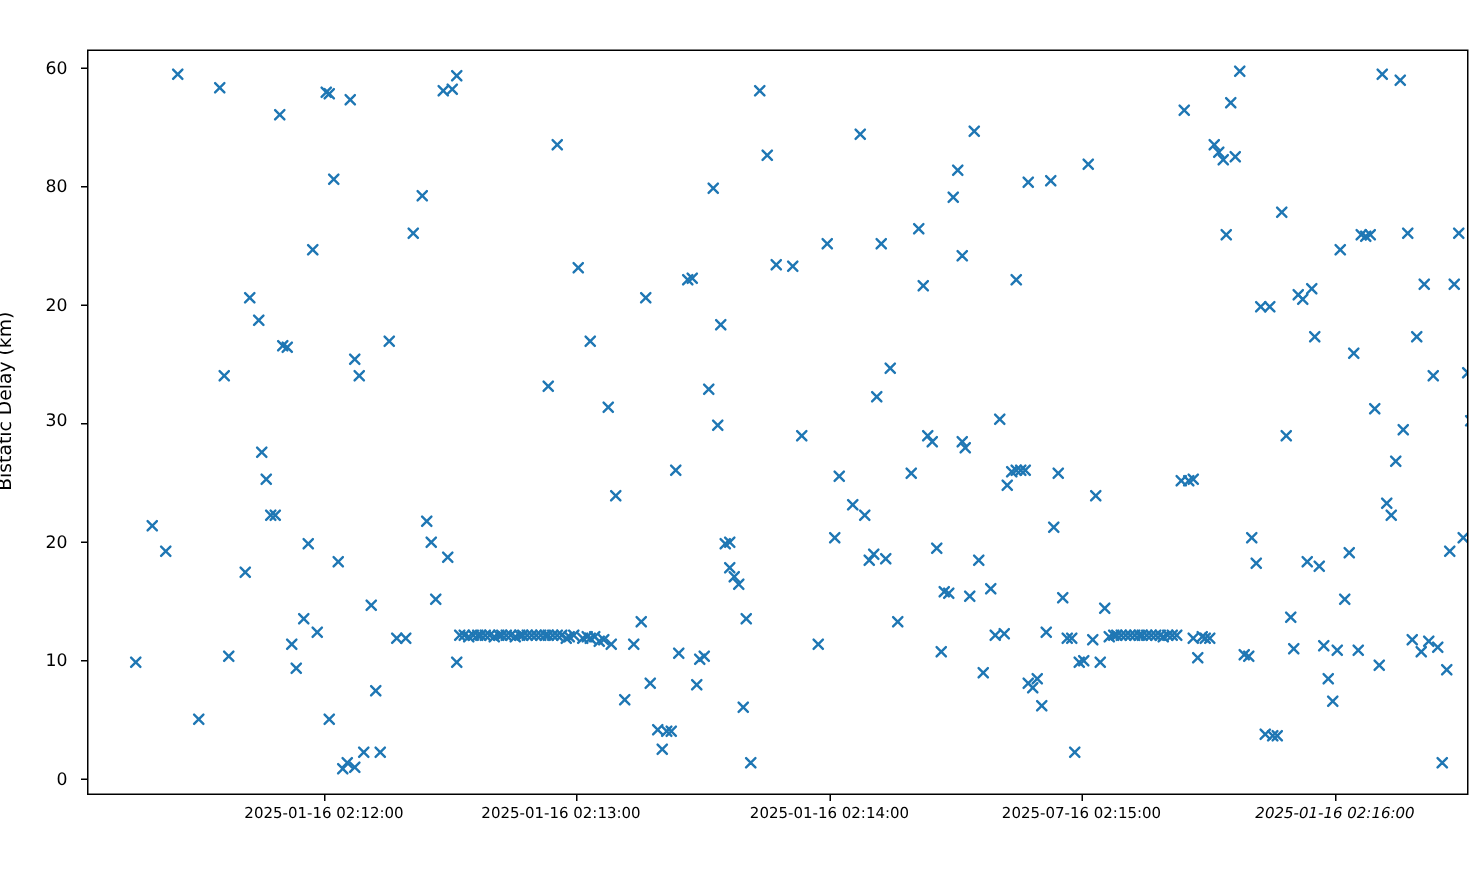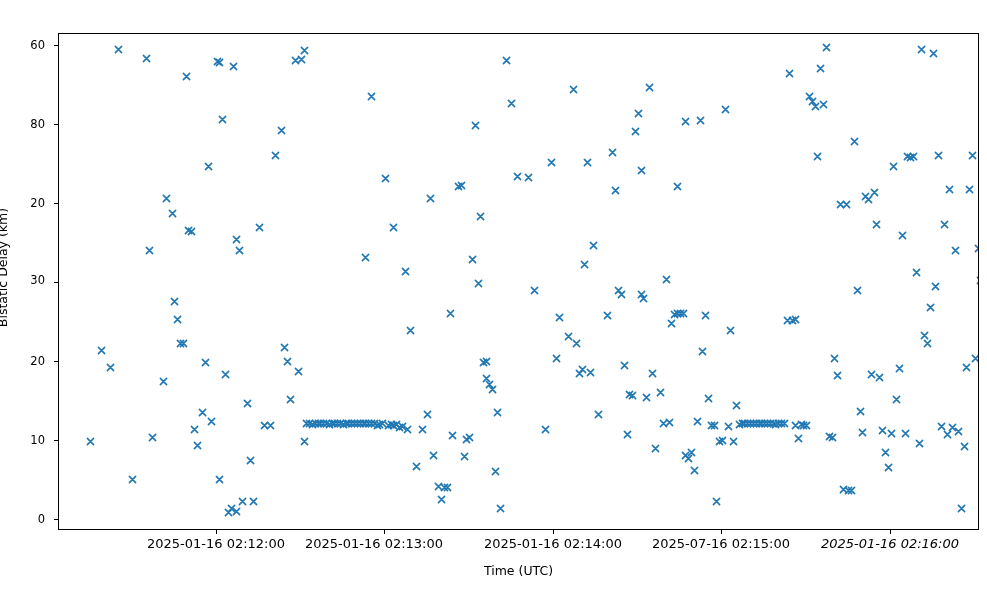--- a/index.html
+++ b/index.html
@@ -69,21 +69,21 @@
   .xtick-mark {
     position: absolute;
     top: 530px;
     width: 1.1px;
     height: 4px;
     background: #000000;
   }
   .xtick-label {
     position: absolute;
     top: 537px;
-    font-size: 13px;
+    font-size: 10px;
     color: #000000;
     white-space: nowrap;
     transform: translateX(-50%);
     text-align: left;
     line-height: 1.15;
   }
   .ytick-mark {
     position: absolute;
     left: 54px;
     width: 4px;
@@ -1495,21 +1495,20 @@
         </div>
         <div class="marker" style="left: 921.867px; top: 246.63px;">
           <svg width="9" height="9" viewBox="0 0 9 9">
             <path d="M1.4 1.4 L7.6 7.6 M7.6 1.4 L1.4 7.6" stroke="#1f77b4" stroke-width="1.6" stroke-linecap="round" fill="none"></path>
           </svg>
         </div>
       </div>
   </div>
 
   <div id="ylabel">Bistatic Delay (km)</div>
-  <div id="xlabel">Time (UTC)</div>
 
   <div id="xticks">
       <div class="xtick-mark" style="left: 215.5px;"></div>
       <div class="xtick-label" style="left: 216px;">2025-01-16 02:12:00</div>
       <div class="xtick-mark" style="left: 383.5px;"></div>
       <div class="xtick-label" style="left: 374px;">2025-01-16 02:13:00</div>
       <div class="xtick-mark" style="left: 552.5px;"></div>
       <div class="xtick-label" style="left: 553px;">2025-01-16 02:14:00</div>
       <div class="xtick-mark" style="left: 720.5px;"></div>
       <div class="xtick-label" style="left: 721px;">2025-07-16 02:15:00</div>

